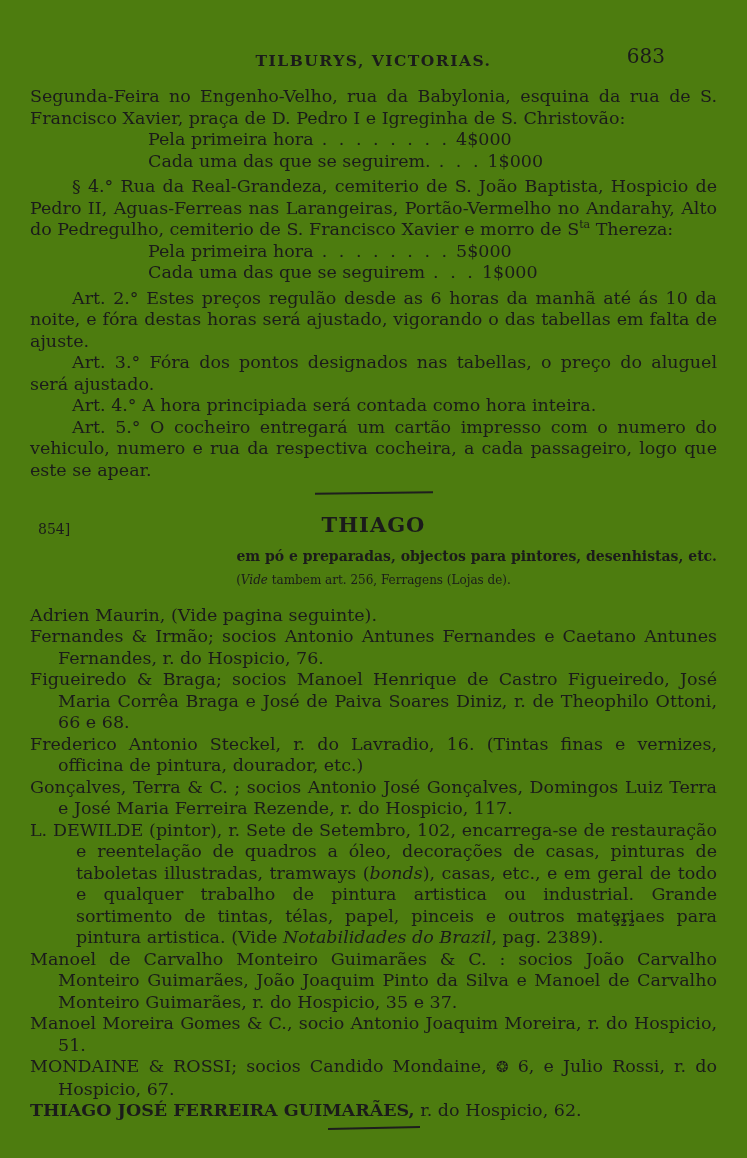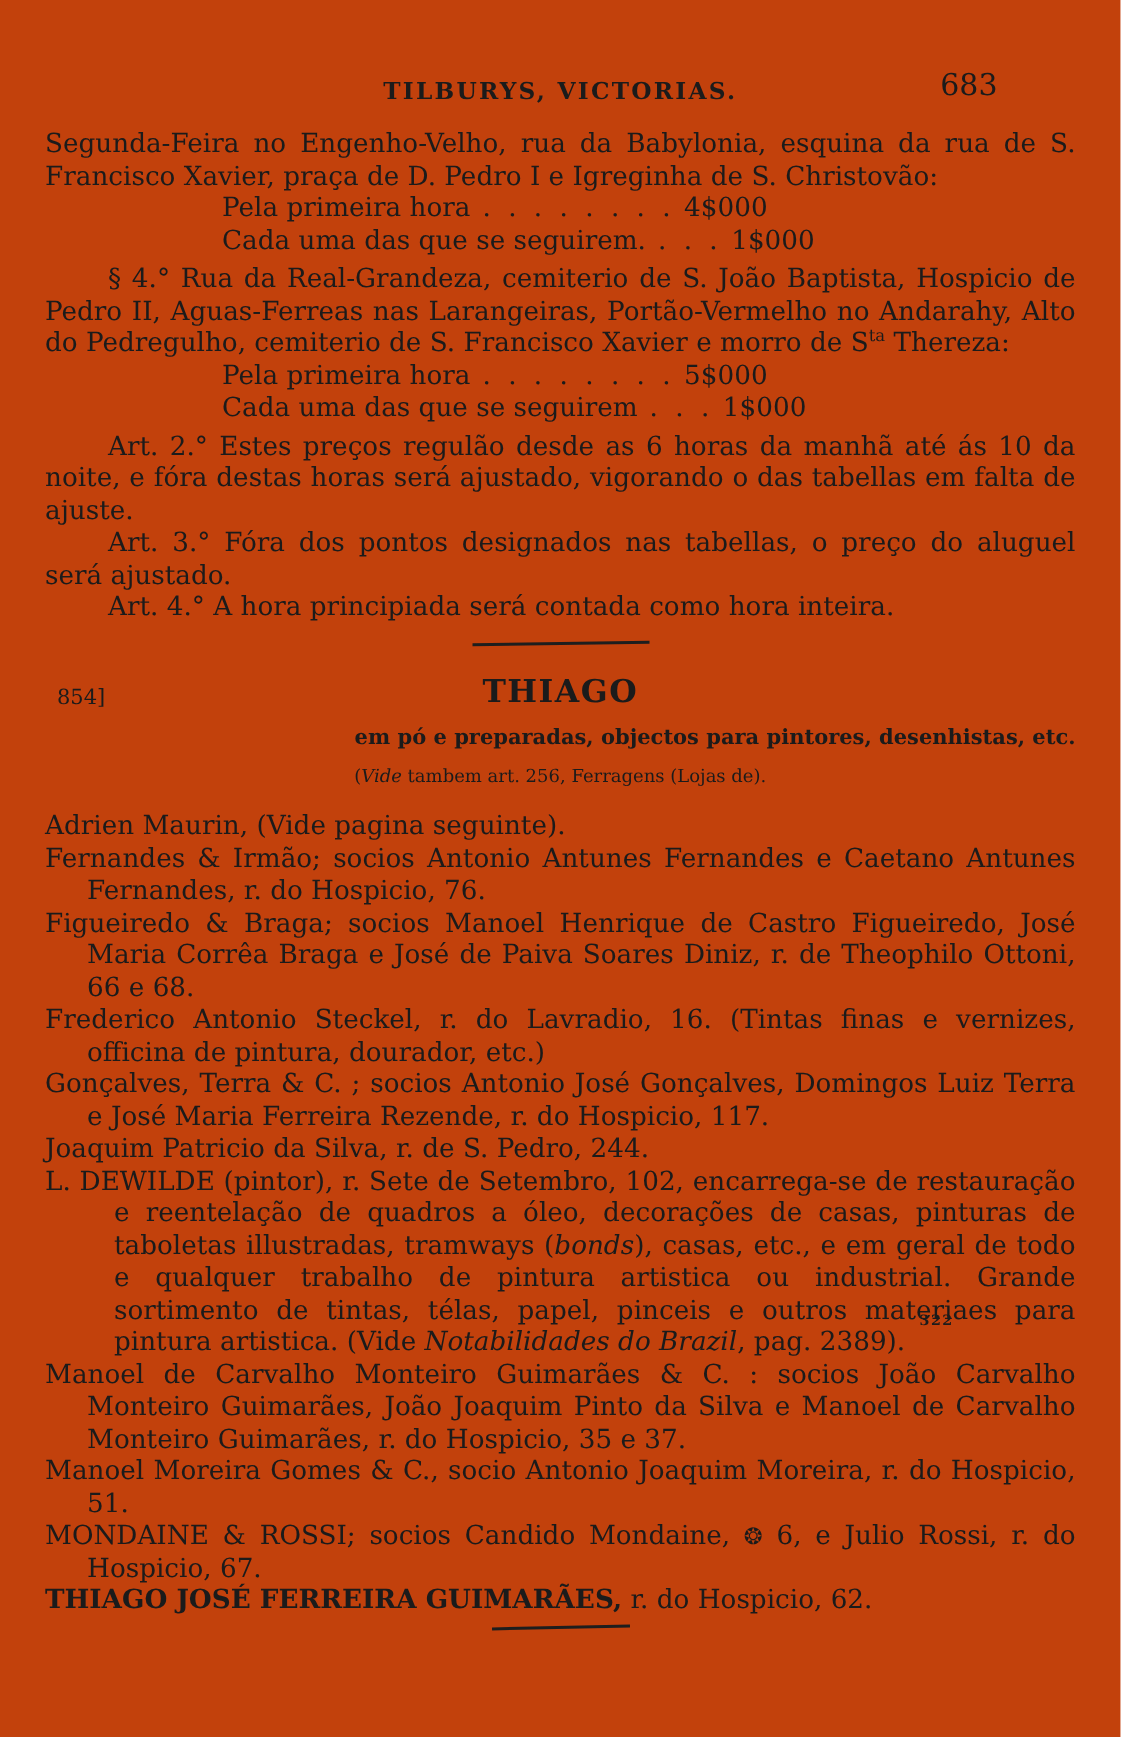--- a/index.html
+++ b/index.html
@@ -1,21 +1,21 @@
 <!DOCTYPE html>
 <html><head>
 <meta charset="utf-8">
 <style>
   html,body{margin:0;padding:0;background:#fdfdfc;}
   .page{
     position:relative;
     width:747px;height:1158px;
     box-sizing:border-box;
     padding:50px 30px 0 30px;
-    background:#c2410c;
+    background:#4d7c0f;
     color:#1b1b1b;
     font-family:"DejaVu Serif", serif;
     font-size:17.5px;
     line-height:21.5px;
     overflow:hidden;
   }
   .justify{text-align:justify;}
   p{margin:0;}
   
   .running-head{position:relative;height:24px;margin-bottom:12px;}
@@ -87,39 +87,39 @@
     <div class="price-row">
       <span class="pl">Pela primeira hora</span><span class="pd">. . . . . . . .</span><span class="pv">5$000</span>
     </div>
     <div class="price-row">
       <span class="pl">Cada uma das que se seguirem</span><span class="pd">. . .</span><span class="pv">1$000</span>
     </div>
 
     <p class="indent justify mt4">Art. 2.° Estes preços regulão desde as 6 horas da manhã até ás 10 da noite, e fóra destas horas será ajustado, vigorando o das tabellas em falta de ajuste.</p>
     <p class="indent justify">Art. 3.° Fóra dos pontos designados nas tabellas, o preço do aluguel será ajustado.</p>
     <p class="indent justify">Art. 4.° A hora principiada será contada como hora inteira.</p>
+    <p class="indent justify">Art. 5.° O cocheiro entregará um cartão impresso com o numero do vehiculo, numero e rua da respectiva cocheira, a cada passageiro, logo que este se apear.</p>
   </section>
 
   <div class="rule rule-1"></div>
 
   <section>
     <div class="sec-head">
       <span class="entry-no">854]</span>
       <h2 class="sec-title">THIAGO</h2>
     </div>
     <p class="sec-sub">em pó e preparadas, objectos para pintores, desenhistas, etc.</p>
     <p class="sec-vide"><span>(</span><span class="seg-i">Vide</span><span> tambem art. 256, Ferragens (Lojas de).</span></p>
 
     <ul class="dir-list">
       <li class="entry"><span class="seg-n">Adrien Maurin, (Vide pagina seguinte).</span></li>
       <li class="entry"><span class="seg-n">Fernandes &amp; Irmão; socios Antonio Antunes Fernandes e Caetano Antunes Fernandes, r. do Hospicio, 76.</span></li>
       <li class="entry"><span class="seg-n">Figueiredo &amp; Braga; socios Manoel Henrique de Castro Figueiredo, José Maria Corrêa Braga e José de Paiva Soares Diniz, r. de Theophilo Ottoni, 66 e 68.</span></li>
       <li class="entry"><span class="seg-n">Frederico Antonio Steckel, r. do Lavradio, 16. (Tintas finas e vernizes, officina de pintura, dourador, etc.)</span></li>
       <li class="entry"><span class="seg-n">Gonçalves, Terra &amp; C. ; socios Antonio José Gonçalves, Domingos Luiz Terra e José Maria Ferreira Rezende, r. do Hospicio, 117.</span></li>
-      <li class="entry"><span class="seg-n">Joaquim Patricio da Silva, r. de S. Pedro, 244.</span></li>
       <li class="entry entry-deep"><span class="seg-n">L. DEWILDE (pintor), r. Sete de Setembro, 102, encarrega-se de restauração e reentelação de quadros a óleo, decorações de casas, pinturas de taboletas illustradas, tramways (</span><span class="seg-i">bonds</span><span class="seg-n">), casas, etc., e em geral de todo e qualquer trabalho de pintura artistica ou industrial. Grande sortimento de tintas, télas, papel, pinceis e outros materiaes para pintura artistica. (Vide </span><span class="seg-i">Notabilidades do Brazil</span><span class="seg-n">, pag. 2389).</span><span class="sig">322</span></li>
       <li class="entry"><span class="seg-n">Manoel de Carvalho Monteiro Guimarães &amp; C. : socios João Carvalho Monteiro Guimarães, João Joaquim Pinto da Silva e Manoel de Carvalho Monteiro Guimarães, r. do Hospicio, 35 e 37.</span></li>
       <li class="entry"><span class="seg-n">Manoel Moreira Gomes &amp; C., socio Antonio Joaquim Moreira, r. do Hospicio, 51.</span></li>
       <li class="entry"><span class="seg-n">MONDAINE &amp; ROSSI; socios Candido Mondaine, </span><span class="seg-icon">❂</span><span class="seg-n"> 6, e Julio Rossi, r. do Hospicio, 67.</span></li>
       <li class="entry"><span class="seg-b">THIAGO JOSÉ FERREIRA GUIMARÃES,</span><span class="seg-n"> r. do Hospicio, 62.</span></li>
     </ul>
   </section>
 
   <div class="rule rule-2"></div>
 

